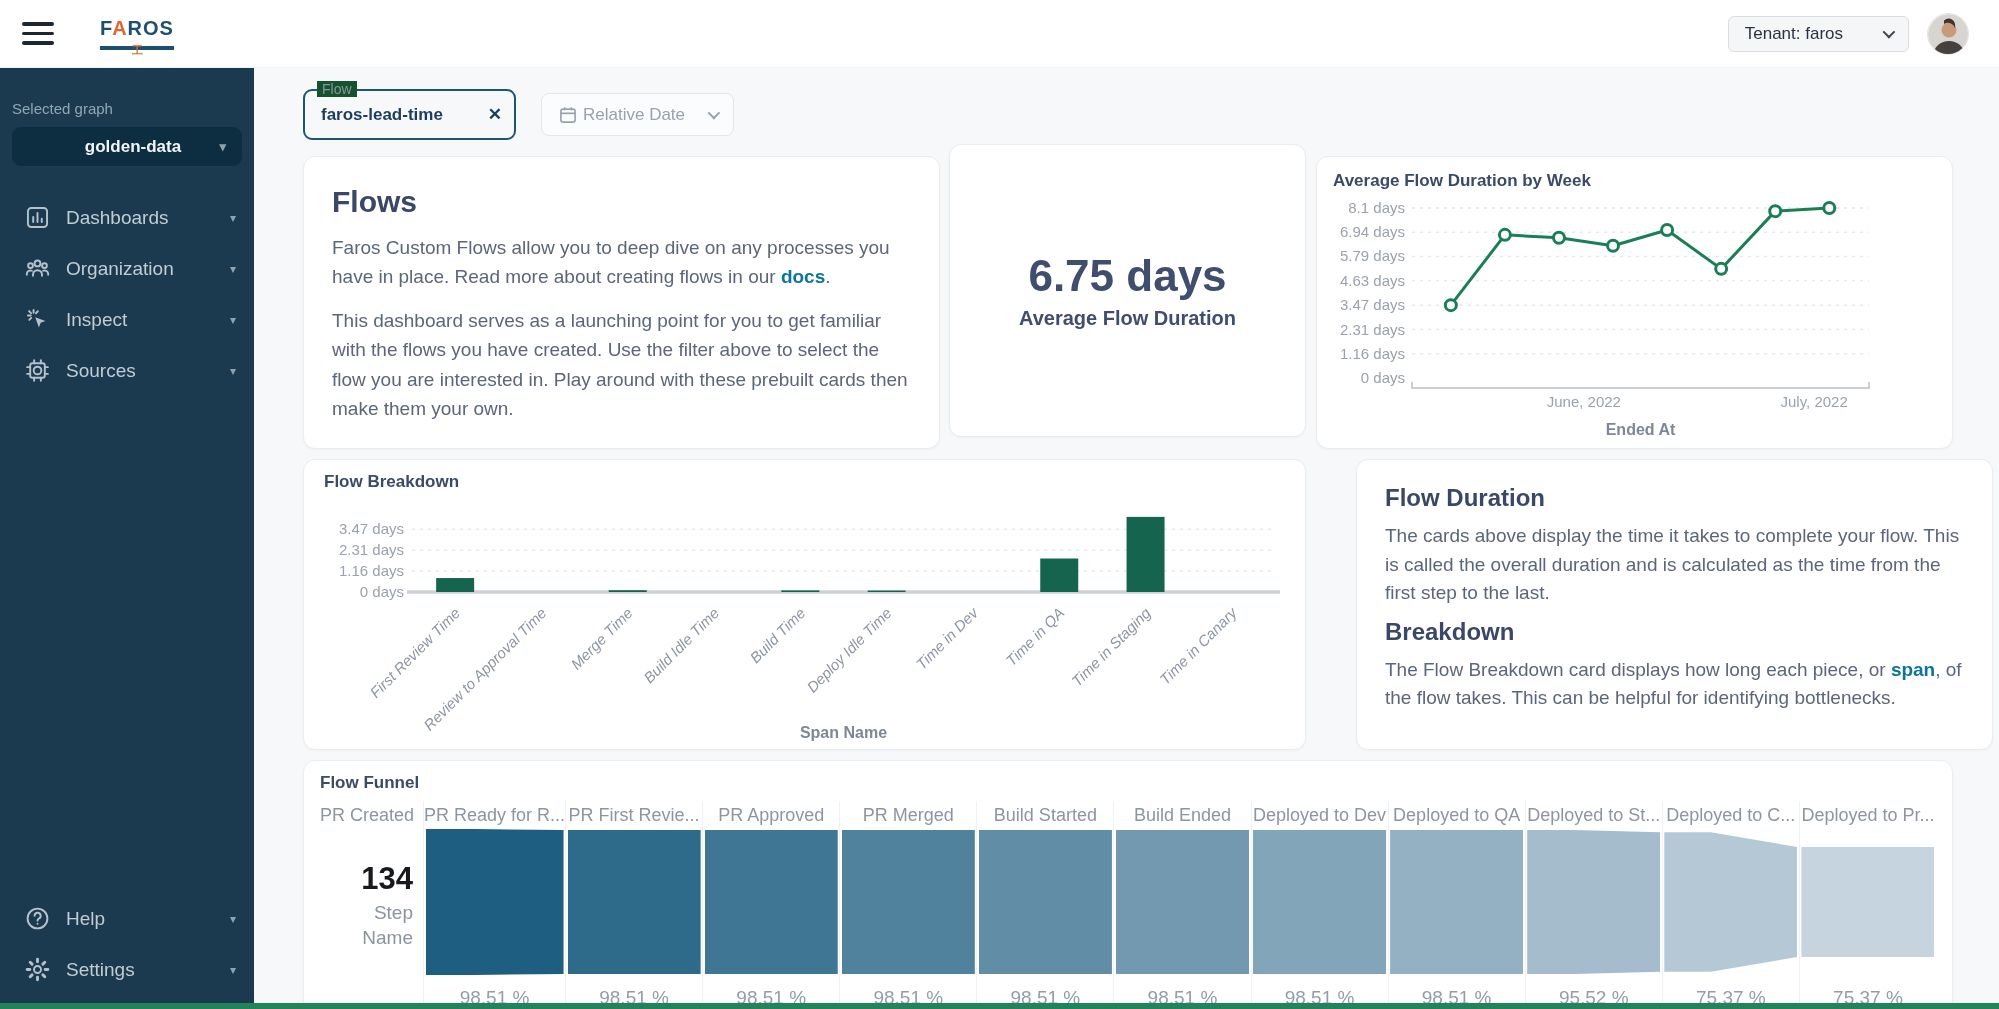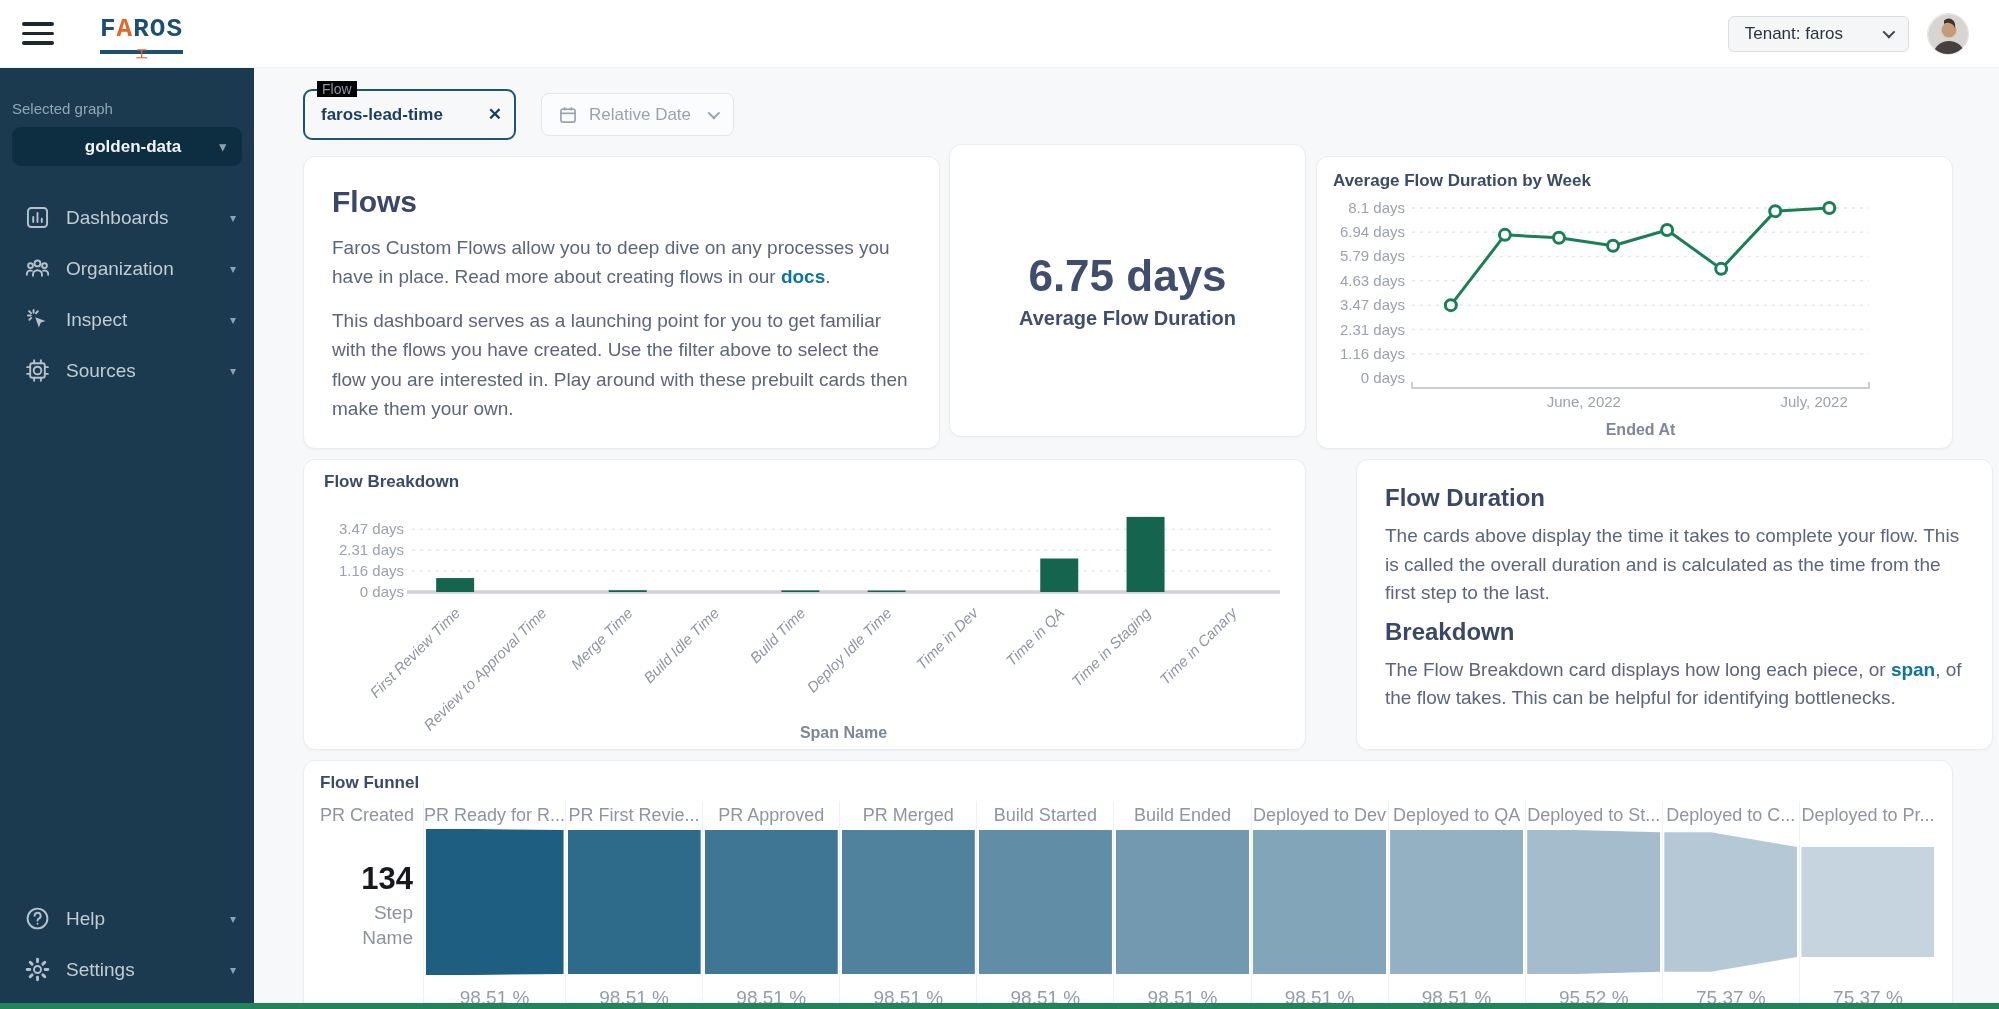--- a/index.html
+++ b/index.html
@@ -7,21 +7,21 @@
   body { font-family:"Liberation Sans", sans-serif; background:#f7f8f9; }
   .page { position:relative; width:1999px; height:1009px; overflow:hidden; }
 
   
   .topbar { position:absolute; top:0; left:0; width:1999px; height:68px; background:#ffffff;
             border-bottom:1px solid #f0f2f4; display:flex; align-items:center; z-index:5; }
   .hamburger { margin-left:22px; width:36px; height:30px; background:none; border:none; cursor:pointer;
                display:flex; flex-direction:column; justify-content:center; gap:6px; }
   .hamburger span { display:block; width:32px; height:3.5px; background:#1d2733; border-radius:2px; }
   .logo { margin-left:42px; position:relative; cursor:pointer; padding-bottom:6px; border-bottom:4px solid #1d4f70; }
-  .logo .word { font-size:26px; font-weight:800; letter-spacing:1px; color:#1d4f70; font-family:Liberation Mono, monospace; }
+  .logo .word { font-size:20px; font-weight:800; letter-spacing:1px; color:#1d4f70; font-family:Liberation Sans, sans-serif; }
   .logo .word .a { color:#e2662d; }
   .logo .derrick { position:absolute; left:50%; bottom:-12px; transform:translateX(-50%);
                    font-size:11px; color:#e2662d; font-weight:700; letter-spacing:-1px; }
   .top-spacer { flex:1; }
   .tenant-select { height:36px; margin-right:18px; padding:0 16px; background:#f5f6f7; border:1px solid #d9dde2;
                    border-radius:6px; display:flex; align-items:center; gap:40px; cursor:pointer;
                    font-size:17px; color:#2c3340; font-family:inherit; }
   .chev { width:9px; height:9px; border-right:2px solid #3c4450; border-bottom:2px solid #3c4450;
           transform:rotate(45deg) translateY(-2px); }
   .avatar { width:42px; height:42px; border-radius:50%; overflow:hidden; margin-right:30px; cursor:pointer;
@@ -42,27 +42,27 @@
   .side-footer { position:absolute; bottom:14px; left:0; width:100%; }
 
   
   .content { position:absolute; top:68px; left:254px; width:1745px; height:941px; background:#f7f8f9; }
   .card { position:absolute; background:#ffffff; border:1px solid #e9ecf0; border-radius:12px;
           box-shadow:0 1px 2px rgba(20,40,60,0.04); }
 
   
   .flow-chip { position:absolute; left:49px; top:21px; width:213px; height:51px; border:2px solid #1d5573;
                border-radius:9px; display:flex; align-items:center; background:transparent; }
-  .flow-chip .legend { position:absolute; top:-10px; left:12px; background:#000000; padding:0 5px;
+  .flow-chip .legend { position:absolute; top:-10px; left:12px; background:#14532d; padding:0 5px;
                        font-size:14px; color:#8d95a0; }
   .flow-chip .val { margin-left:16px; font-size:17px; font-weight:700; color:#1c3d5e; flex:1; }
   .chip-close { background:none; border:none; cursor:pointer; margin-right:12px; font-size:17px;
                 font-weight:700; color:#1c3d5e; line-height:1; }
   .date-select { position:absolute; left:287px; top:25px; width:193px; height:43px; background:#fbfcfd;
-                 border:1px solid #e3e6ea; border-radius:8px; display:flex; align-items:center; gap:11px;
+                 border:1px solid #e3e6ea; border-radius:8px; display:flex; align-items:center; gap:5px;
                  padding:0 16px; cursor:pointer; font-family:inherit; }
   .date-select .dlabel { font-size:17px; color:#9aa2ae; flex:1; text-align:left; }
   .date-select .chev { border-color:#9aa2ae; }
 
   
   .flows-card   { left:49px;  top:88px; width:637px; height:293px; padding:24px 28px; }
   .stat-card    { left:695px; top:76px; width:357px; height:293px; display:flex; flex-direction:column;
                   align-items:center; justify-content:center; }
   .line-card    { left:1062px; top:88px; width:637px; height:293px; padding:14px 16px; }
 

